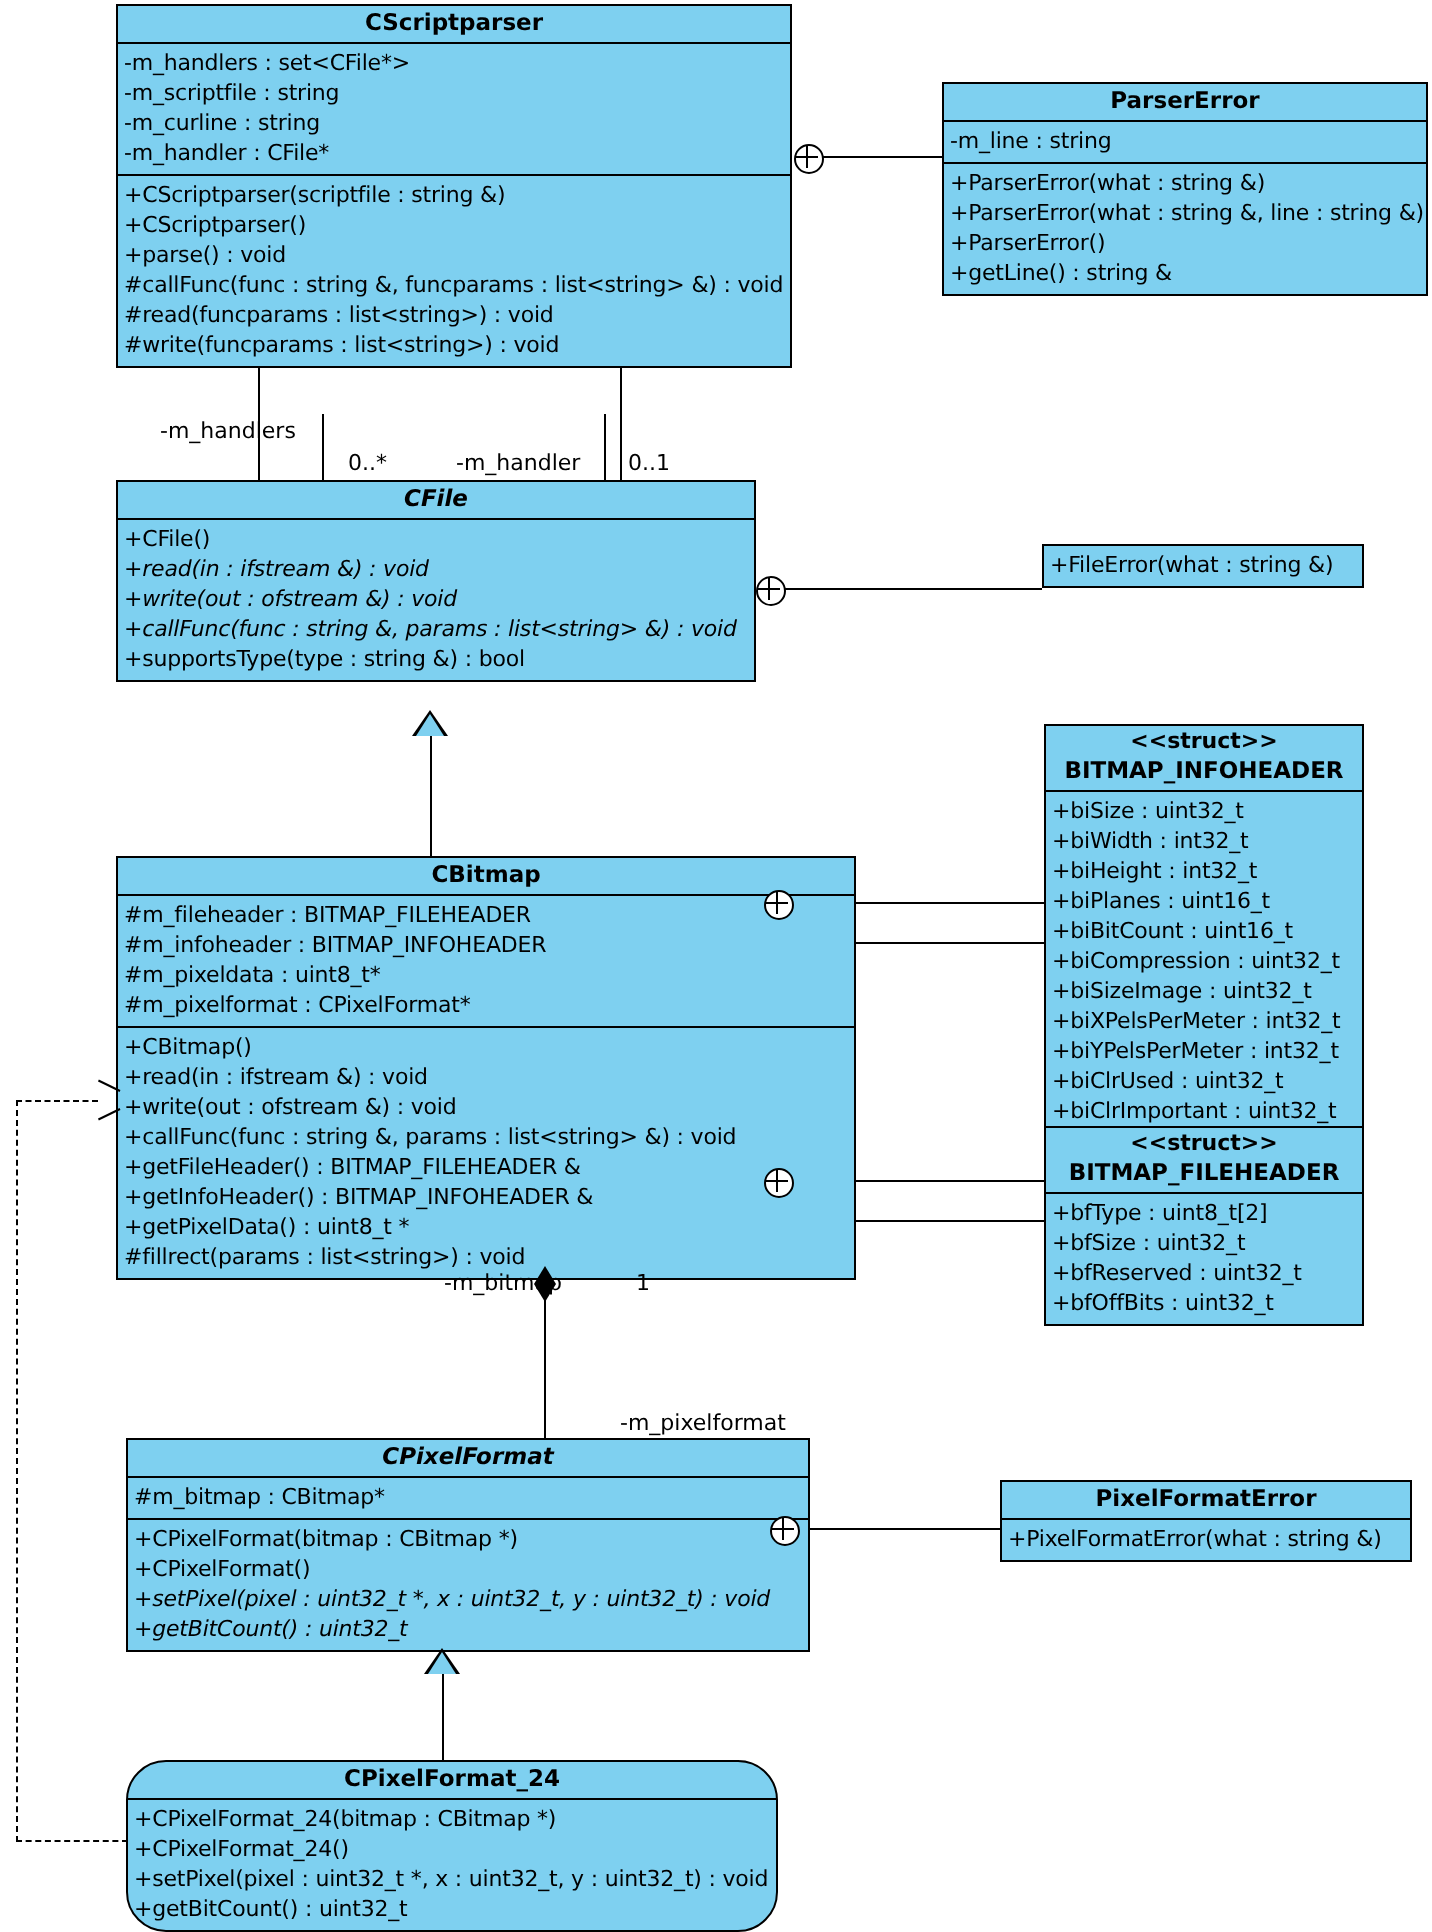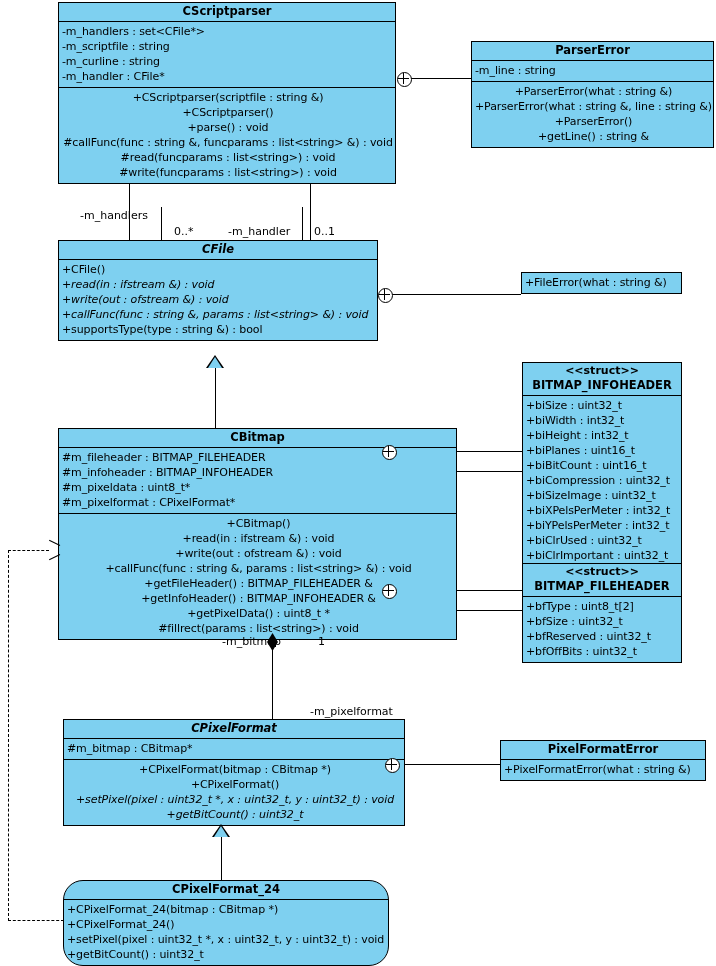--- a/index.html
+++ b/index.html
@@ -45,21 +45,21 @@
     display: block;
     font-weight: bold;
     font-size: 11px;
     line-height: 14px;
     font-style: normal;
   }
   .uml-section {
     box-sizing: border-box;
     padding: 2px 0 3px 0;
   }
-  .uml-section + .uml-section { border-top: 1px solid #000000; text-align: center; }
+  .uml-section + .uml-section { border-top: 1px solid #000000; }
   .uml-row {
     white-space: nowrap;
     padding: 0 1px 0 3px;
     font-size: 11px;
     line-height: 15px;
     letter-spacing: -0.1px;
   }
   .uml-row.ital { font-style: italic; }
 
   
@@ -254,21 +254,21 @@
       <div class="uml-row">+supportsType(type : string &amp;) : bool</div>
     </div>
   </div>
 
   <div class="uml-class" style="left:521px; top:272px; width:161px;">
     <div class="uml-section">
       <div class="uml-row">+FileError(what : string &amp;)</div>
     </div>
   </div>
 
-  <div class="uml-class" style="left:58px; top:428px; width:399px;">
+  <div class="uml-class" style="left:58px; top:428px; width:370px;">
     <div class="uml-head">CBitmap</div>
     <div class="uml-section">
       <div class="uml-row">#m_fileheader : BITMAP_FILEHEADER</div>
       <div class="uml-row">#m_infoheader : BITMAP_INFOHEADER</div>
       <div class="uml-row">#m_pixeldata : uint8_t*</div>
       <div class="uml-row">#m_pixelformat : CPixelFormat*</div>
     </div>
     <div class="uml-section">
       <div class="uml-row">+CBitmap()</div>
       <div class="uml-row">+read(in : ifstream &amp;) : void</div>

